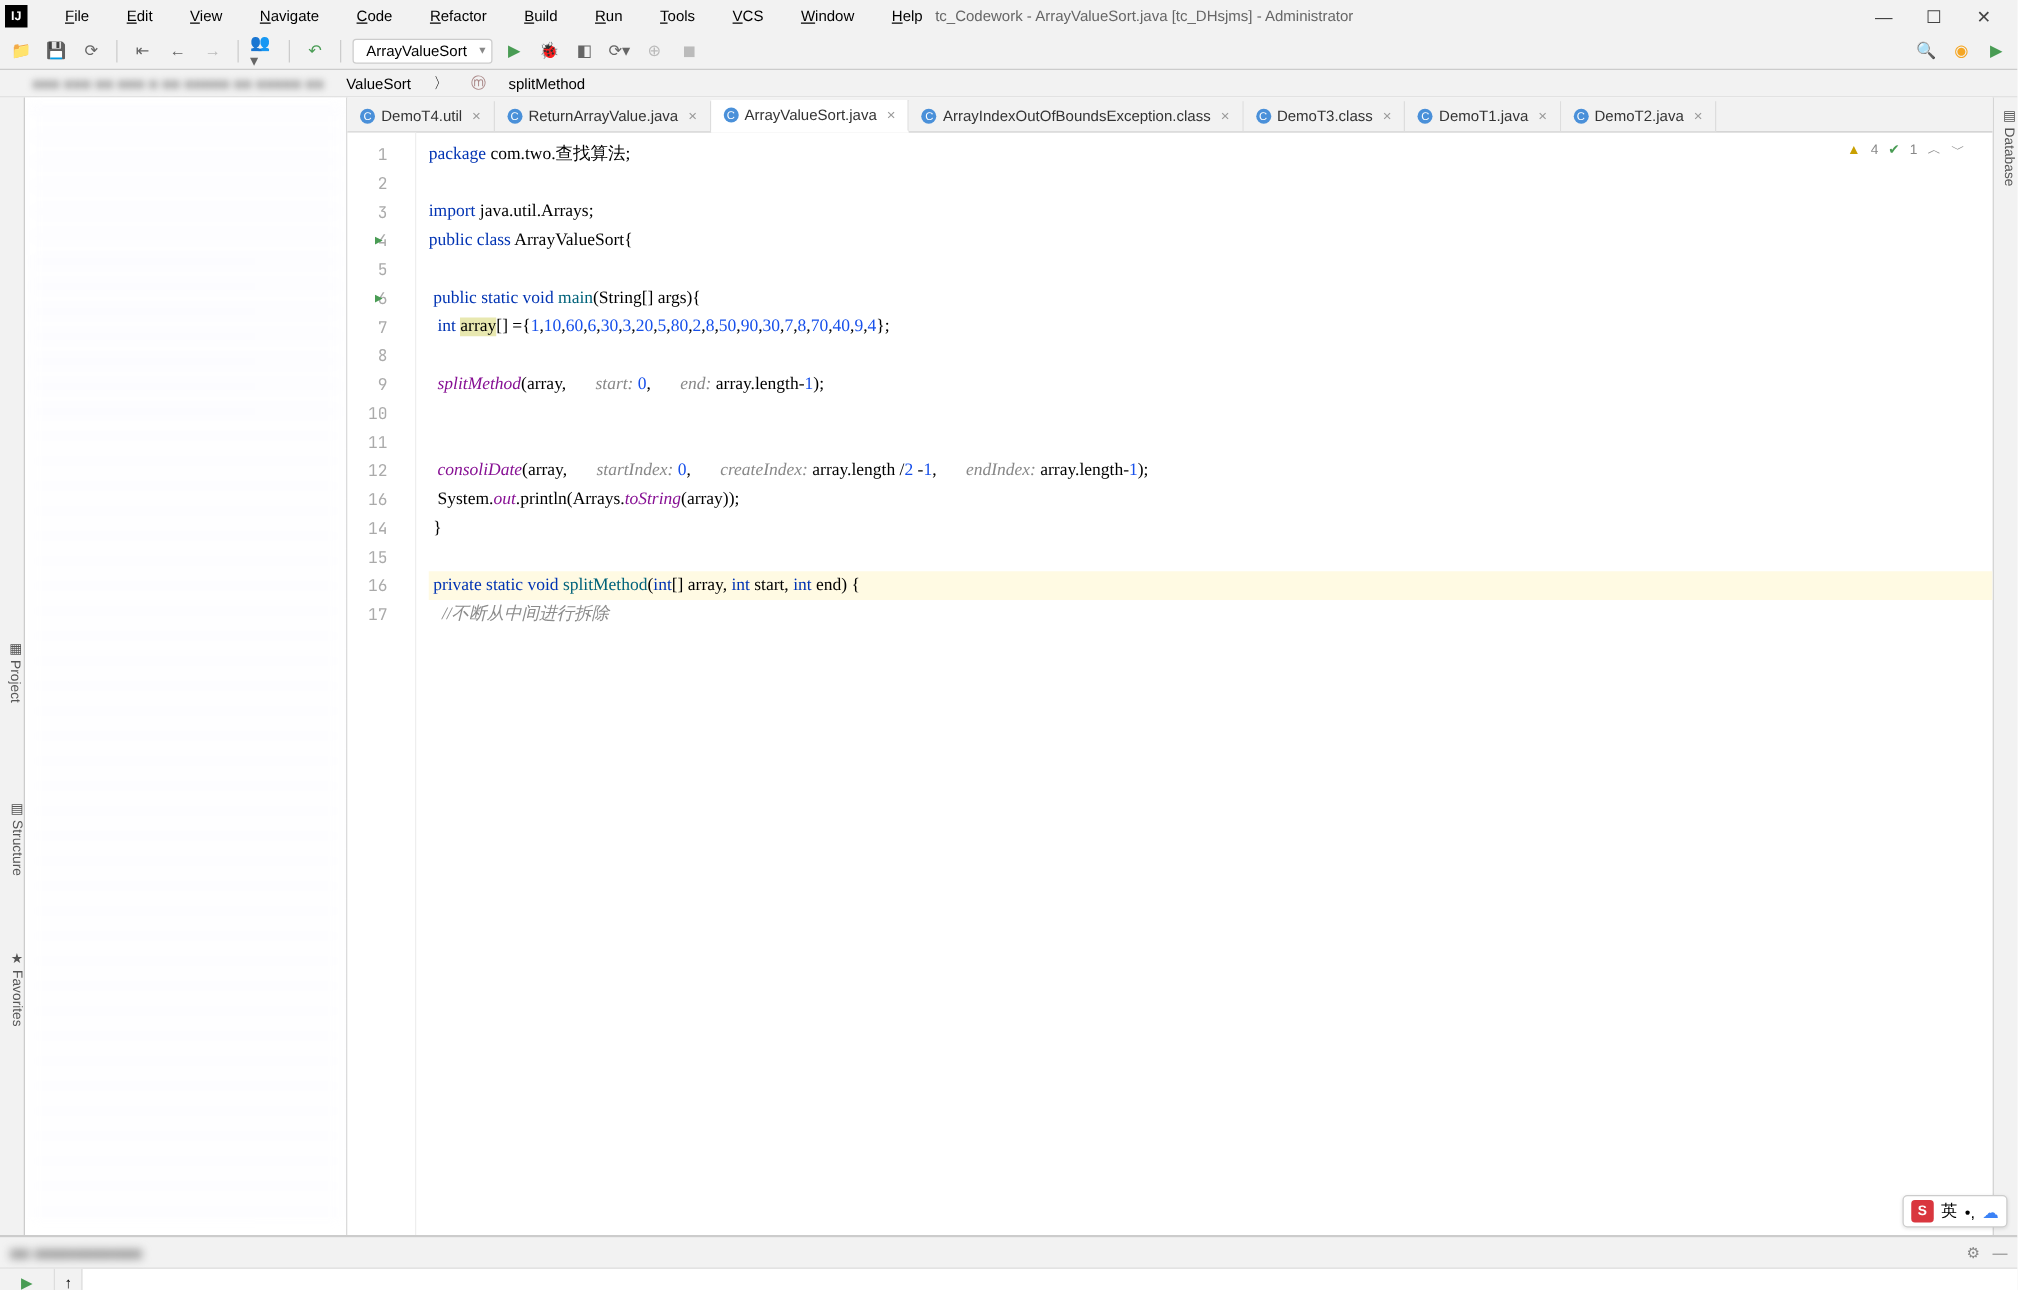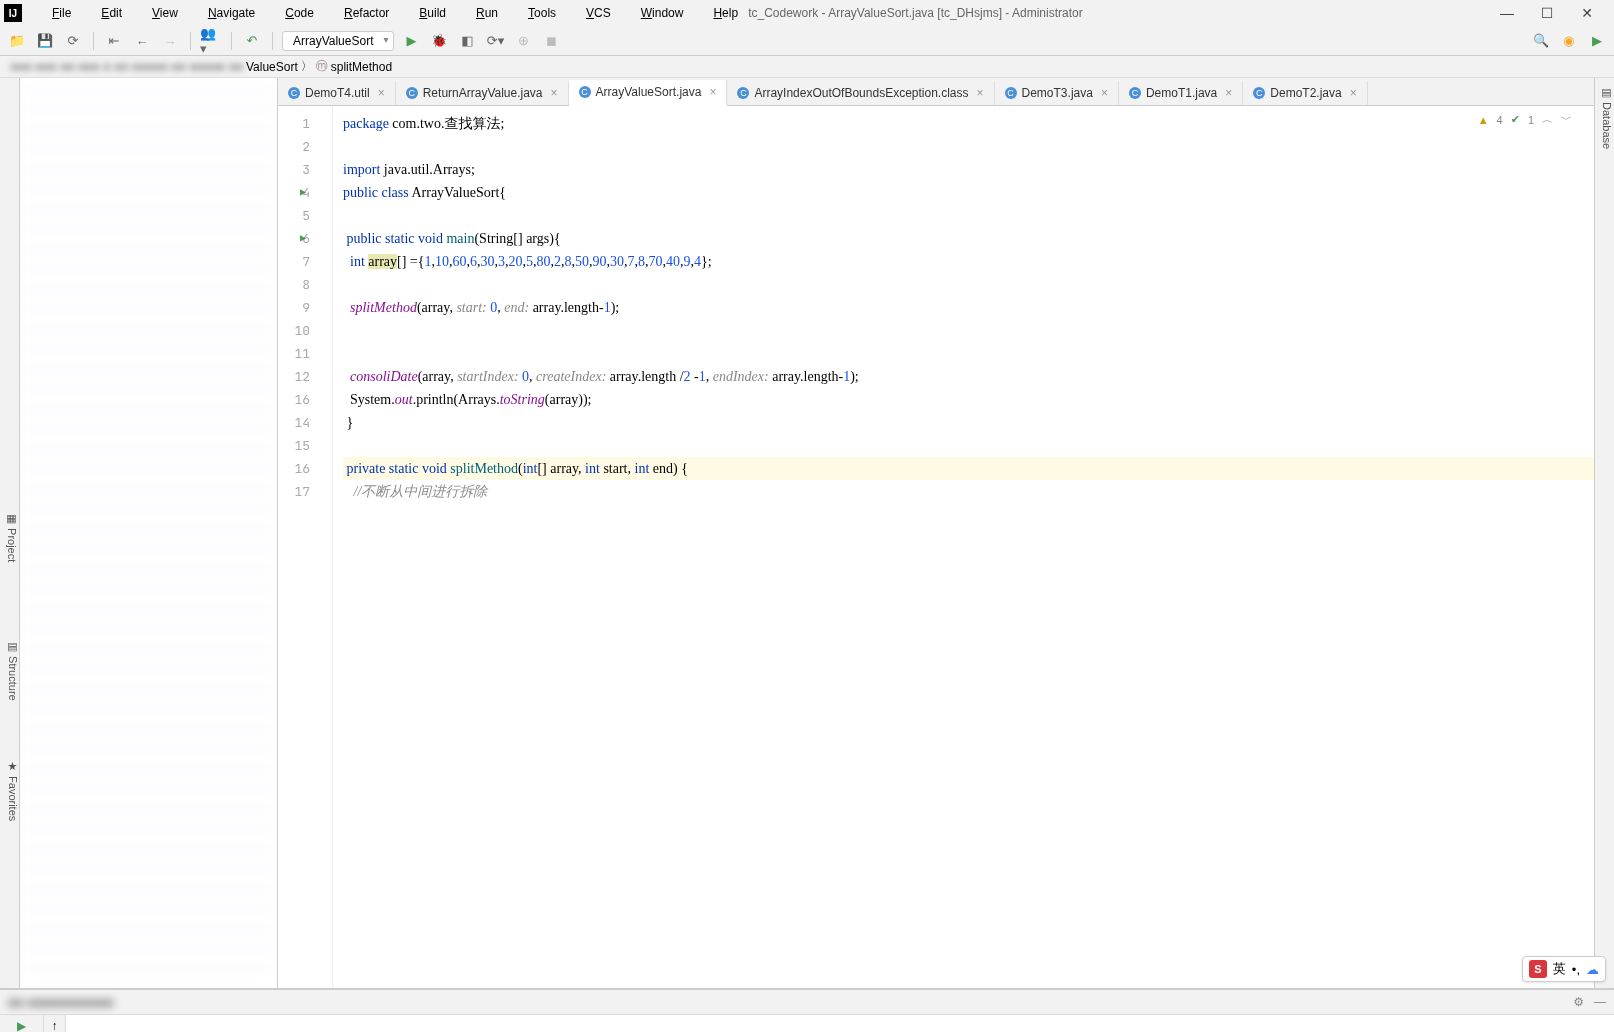--- a/index.html
+++ b/index.html
@@ -17,21 +17,21 @@
 
 
 .toolbar { height:30px; background:#f2f2f2; border-bottom:1px solid #ccc; display:flex; align-items:center; padding:0 6px; gap:6px;}
 .tbtn { width:22px; height:22px; display:flex; align-items:center; justify-content:center; color:#666; font-size:13px;}
 .sep { width:1px; height:18px; background:#ccc; margin:0 3px;}
 .runcfg { border:1px solid #ccc; border-radius:3px; padding:2px 20px 2px 10px; background:#fff; font-size:12px; position:relative;}
 .runcfg::after{content:"▾"; position:absolute; right:5px; top:2px; font-size:10px; color:#888;}
 .tool-right { margin-left:auto; display:flex; gap:6px; align-items:center;}
 
 
-.breadcrumb { height:22px; background:#f2f2f2; border-bottom:1px solid #ddd; display:flex; align-items:center; padding-left:10px; font-size:12px; gap:3px;}
+.breadcrumb { height:22px; background:#f2f2f2; border-bottom:1px solid #ddd; display:flex; align-items:center; padding-left:26px; font-size:12px; gap:18px;}
 .bc-blur { filter:blur(3px); color:#999; }
 .bc-m { color:#a88; }
 
 
 .main { display:flex; height:calc(100% - 26px - 30px - 22px - 22px - 22px); }
 .proj-tab { width:20px; background:#f2f2f2; border-right:1px solid #ccc; writing-mode:vertical-rl; text-align:center; padding-top:8px; font-size:11px; color:#555;}
 .proj-panel { width:258px; background:#fff; border-right:1px solid #ccc; overflow:hidden;}
 .proj-panel .blur { width:100%; height:100%; filter:blur(6px); background:
  repeating-linear-gradient(0deg,#fff 0 18px,#eef 18px 20px),
  linear-gradient(90deg,#fff 0 40px,#def 40px 60px,#fff 60px);
@@ -46,21 +46,21 @@
 .etab .close { color:#999; font-size:12px; margin-left:3px;}
 
 .code-area { flex:1; display:flex; overflow:hidden; position:relative;}
 .gutter { width:55px; background:#fff; border-right:1px solid #eee; text-align:right; padding:6px 22px 0 0; color:#aaa; font-family:"JetBrains Mono",Consolas,monospace; font-size:13px; line-height:23px; position:relative;}
 .gutter .run-mark { position:absolute; right:4px; color:#499c54; font-size:10px;}
 .code { flex:1; padding:6px 0 0 10px; font-family:Liberation Serif, serif; font-size:14px; line-height:23px; white-space:pre; color:#000;}
 .kw { color:#0033b3; }
 .cls { color:#000; }
 .hl { background:#e8e8b0;}
 .num { color:#1750eb;}
-.param { color:#888; font-style:italic;}
+.param { color:#888; font-style:italic;margin-left:20px;}
 .fld { color:#871094; font-style:italic;}
 .cmt { color:#8c8c8c; font-style:italic;}
 .mthd { color:#00627a;}
 
 .insp { position:absolute; top:6px; right:22px; font-size:11px; color:#888; display:flex; gap:8px; align-items:center;}
 .insp .warn{color:#c9a000;}
 .insp .ok{color:#499c54;}
 
 .db-tab { width:20px; background:#f2f2f2; border-left:1px solid #ccc; writing-mode:vertical-rl; padding-top:8px; font-size:11px; color:#555;}
 
@@ -166,21 +166,21 @@
           <span>ArrayValueSort.java</span>
           <span class="close">×</span>
         </div>
         <div class="etab">
           <span class="c-icon">C</span>
           <span>ArrayIndexOutOfBoundsException.class</span>
           <span class="close">×</span>
         </div>
         <div class="etab">
           <span class="c-icon">C</span>
-          <span>DemoT3.java</span>
+          <span>DemoT3.class</span>
           <span class="close">×</span>
         </div>
         <div class="etab">
           <span class="c-icon">C</span>
           <span>DemoT1.java</span>
           <span class="close">×</span>
         </div>
         <div class="etab">
           <span class="c-icon">C</span>
           <span>DemoT2.java</span>

